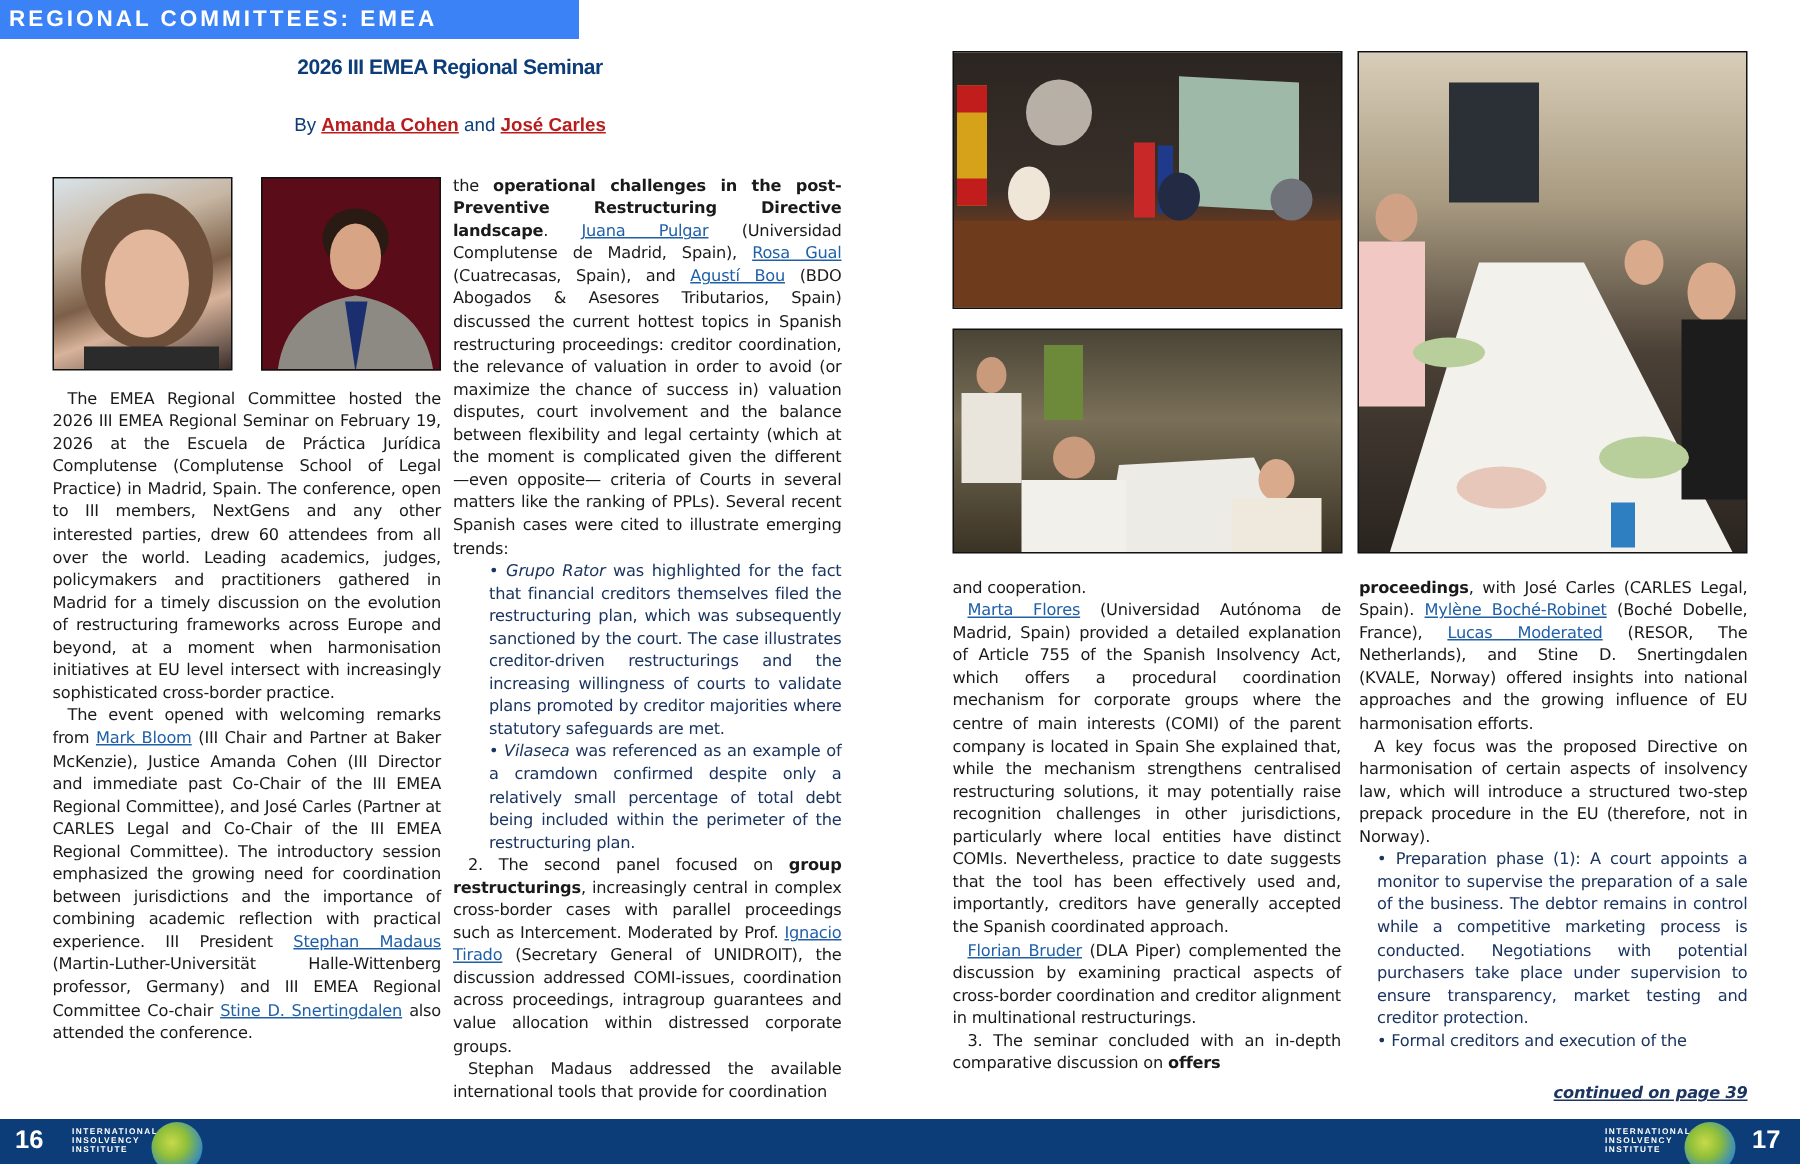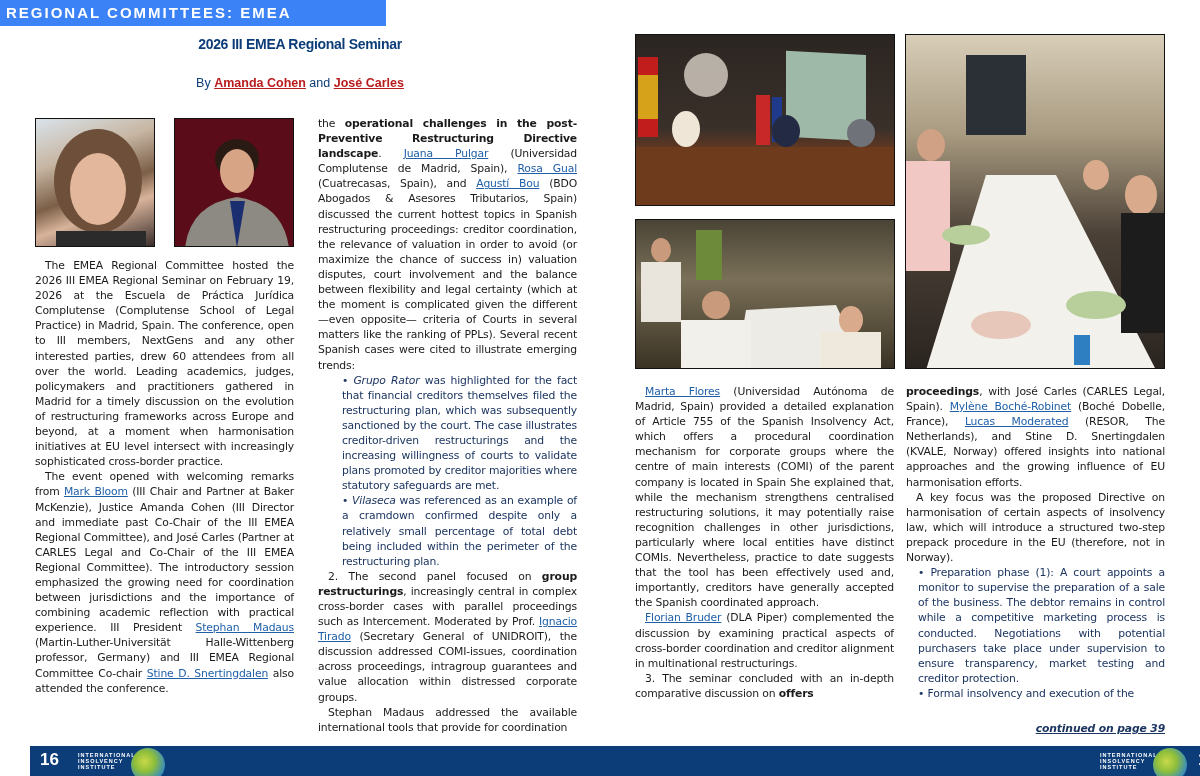--- a/index.html
+++ b/index.html
@@ -13,21 +13,21 @@
   .photo { position:absolute; border:1px solid #111; box-sizing:border-box; overflow:hidden; }
   .col { position:absolute; font-family:"DejaVu Sans", sans-serif; font-size:10.8px; line-height:15.1px; text-align:justify; color:#1a1a1a; letter-spacing:-0.15px; }
   .col p { margin:0; text-indent:10px; }
   .col p.noindent { text-indent:0; }
   .col a { color:#1f5fa8; text-decoration:underline; }
   .col b { font-weight:bold; }
   .col .bullet { padding-left:24px; text-indent:0; color:#1c3560; }
   .col .bullet-r { padding-left:12px; text-indent:0; color:#1c3560; }
   .continued { text-align:right; font-style:italic; font-weight:bold; margin-top:20px; }
   .continued a { color:#1c3560; }
-  .footer { position:absolute; top:746px; height:30px; background:#0c3d78; color:#fff;margin-left:30px; }
+  .footer { position:absolute; top:746px; height:30px; background:#0c3d78; color:#fff; }
   .footer.left { left:0; width:600px; }
   .footer.right { left:600px; width:600px; }
   .page-num { position:absolute; top:4px; font-weight:bold; font-size:17px; }
   .iii-text { position:absolute; top:6px; font-size:5.5px; line-height:6px; letter-spacing:1px; font-weight:bold; }
   .globe { position:absolute; top:2px; width:34px; height:34px; border-radius:50%;
            background: radial-gradient(circle at 40% 40%, #c9d94a 0%, #8fbf3a 35%, #3e8fb3 70%, #1d5e8e 100%); }
 </style>
 </head>
 <body>
 
@@ -54,21 +54,21 @@
     <path d="M10 129 Q15 85 62 78 Q108 85 114 129 Z" fill="#8d8a84"></path>
     <path d="M55 82 L62 129 L70 82 Z" fill="#1b2f70"></path>
   </svg>
 </div>
 
 <div class="col" style="left:35px;top:258px;width:259px;">
   <p>The EMEA Regional Committee hosted the 2026 III EMEA Regional Seminar on February 19, 2026 at the Escuela de Práctica Jurídica Complutense (Complutense School of Legal Practice) in Madrid, Spain. The conference, open to III members, NextGens and any other interested parties, drew 60 attendees from all over the world. Leading academics, judges, policymakers and practitioners gathered in Madrid for a timely discussion on the evolution of restructuring frameworks across Europe and beyond, at a moment when harmonisation initiatives at EU level intersect with increasingly sophisticated cross-border practice.</p>
   <p><span>The event opened with welcoming remarks from </span><a>Mark Bloom</a><span> (III Chair and Partner at Baker McKenzie), Justice Amanda Cohen (III Director and immediate past Co-Chair of the III EMEA Regional Committee), and José Carles (Partner at CARLES Legal and Co-Chair of the III EMEA Regional Committee). The introductory session emphasized the growing need for coordination between jurisdictions and the importance of combining academic reflection with practical experience. III President </span><a>Stephan Madaus</a><span> (Martin-Luther-Universität Halle-Wittenberg professor, Germany) and III EMEA Regional Committee Co-chair </span><a>Stine D. Snertingdalen</a><span> also attended the conference.</span></p>
 </div>
 
-<div class="col" style="left:318px;top:116px;width:259px;">
+<div class="col" style="left:302px;top:116px;width:259px;">
   <p class="noindent"><span>the </span><b>operational challenges in the post-Preventive Restructuring Directive landscape</b><span>. </span><a>Juana Pulgar</a><span> (Universidad Complutense de Madrid, Spain), </span><a>Rosa Gual</a><span> (Cuatrecasas, Spain), and </span><a>Agustí Bou</a><span> (BDO Abogados &amp; Asesores Tributarios, Spain) discussed the current hottest topics in Spanish restructuring proceedings: creditor coordination, the relevance of valuation in order to avoid (or maximize the chance of success in) valuation disputes, court involvement and the balance between flexibility and legal certainty (which at the moment is complicated given the different —even opposite— criteria of Courts in several matters like the ranking of PPLs). Several recent Spanish cases were cited to illustrate emerging trends:</span></p>
   <p class="bullet">• <i>Grupo Rator</i><span> was highlighted for the fact that financial creditors themselves filed the restructuring plan, which was subsequently sanctioned by the court. The case illustrates creditor-driven restructurings and the increasing willingness of courts to validate plans promoted by creditor majorities where statutory safeguards are met.</span></p>
   <p class="bullet">• <i>Vilaseca</i><span> was referenced as an example of a cramdown confirmed despite only a relatively small percentage of total debt being included within the perimeter of the restructuring plan.</span></p>
   <p><span>2. The second panel focused on </span><b>group restructurings</b><span>, increasingly central in complex cross-border cases with parallel proceedings such as Intercement. Moderated by Prof. </span><a>Ignacio Tirado</a><span> (Secretary General of UNIDROIT), the discussion addressed COMI-issues, coordination across proceedings, intragroup guarantees and value allocation within distressed corporate groups.</span></p>
   <p>Stephan Madaus addressed the available international tools that provide for coordination</p>
 </div>
 
 <div class="photo" style="left:635px;top:34px;width:260px;height:172px;background:linear-gradient(180deg,#2b2521 0%,#3a302a 55%,#6b3a20 70%,#55301a 100%);" title="Panel session at Escuela de Práctica Jurídica">
   <svg width="260" height="172" viewBox="0 0 260 172">
     <rect x="150" y="8" width="80" height="86" fill="#9fb9a8" transform="skewY(3)"></rect>
@@ -106,30 +106,31 @@
     <rect x="215" y="178" width="45" height="120" fill="#1c1c1c"></rect>
     <ellipse cx="190" cy="140" rx="13" ry="15" fill="#d9ab8c"></ellipse>
     <ellipse cx="60" cy="200" rx="24" ry="10" fill="#b8cf9c"></ellipse>
     <ellipse cx="190" cy="270" rx="30" ry="14" fill="#b8cf9c"></ellipse>
     <ellipse cx="95" cy="290" rx="30" ry="14" fill="#e6c7b9"></ellipse>
     <rect x="168" y="300" width="16" height="30" fill="#2e7fc1"></rect>
   </svg>
 </div>
 
 <div class="col" style="left:635px;top:384px;width:259px;">
+  <p class="noindent">and cooperation.</p>
   <p><a>Marta Flores</a><span> (Universidad Autónoma de Madrid, Spain) provided a detailed explanation of Article 755 of the Spanish Insolvency Act, which offers a procedural coordination mechanism for corporate groups where the centre of main interests (COMI) of the parent company is located in Spain She explained that, while the mechanism strengthens centralised restructuring solutions, it may potentially raise recognition challenges in other jurisdictions, particularly where local entities have distinct COMIs. Nevertheless, practice to date suggests that the tool has been effectively used and, importantly, creditors have generally accepted the Spanish coordinated approach.</span></p>
   <p><a>Florian Bruder</a><span> (DLA Piper) complemented the discussion by examining practical aspects of cross-border coordination and creditor alignment in multinational restructurings.</span></p>
   <p><span>3. The seminar concluded with an in-depth comparative discussion on </span><b>offers</b></p>
 </div>
 
 <div class="col" style="left:906px;top:384px;width:259px;">
   <p class="noindent"><b>proceedings</b><span>, with José Carles (CARLES Legal, Spain). </span><a>Mylène Boché-Robinet</a><span> (Boché Dobelle, France), </span><a>Lucas Moderated</a><span> (RESOR, The Netherlands), and Stine D. Snertingdalen (KVALE, Norway) offered insights into national approaches and the growing influence of EU harmonisation efforts.</span></p>
   <p>A key focus was the proposed Directive on harmonisation of certain aspects of insolvency law, which will introduce a structured two-step prepack procedure in the EU (therefore, not in Norway).</p>
   <p class="bullet-r">• Preparation phase (1): A court appoints a monitor to supervise the preparation of a sale of the business. The debtor remains in control while a competitive marketing process is conducted. Negotiations with potential purchasers take place under supervision to ensure transparency, market testing and creditor protection.</p>
-  <p class="bullet-r">• Formal insolvency and execution of the</p>
+  <p class="bullet-r">• Formal creditors and execution of the</p>
   <div class="continued"><a>continued on page 39</a></div>
 </div>
 
 <div class="footer left">
   <span class="page-num" style="left:10px;">16</span>
   <div class="iii-text" style="left:48px;">
     <div>INTERNATIONAL</div>
       <div>INSOLVENCY</div>
       <div>INSTITUTE</div>
   </div>

